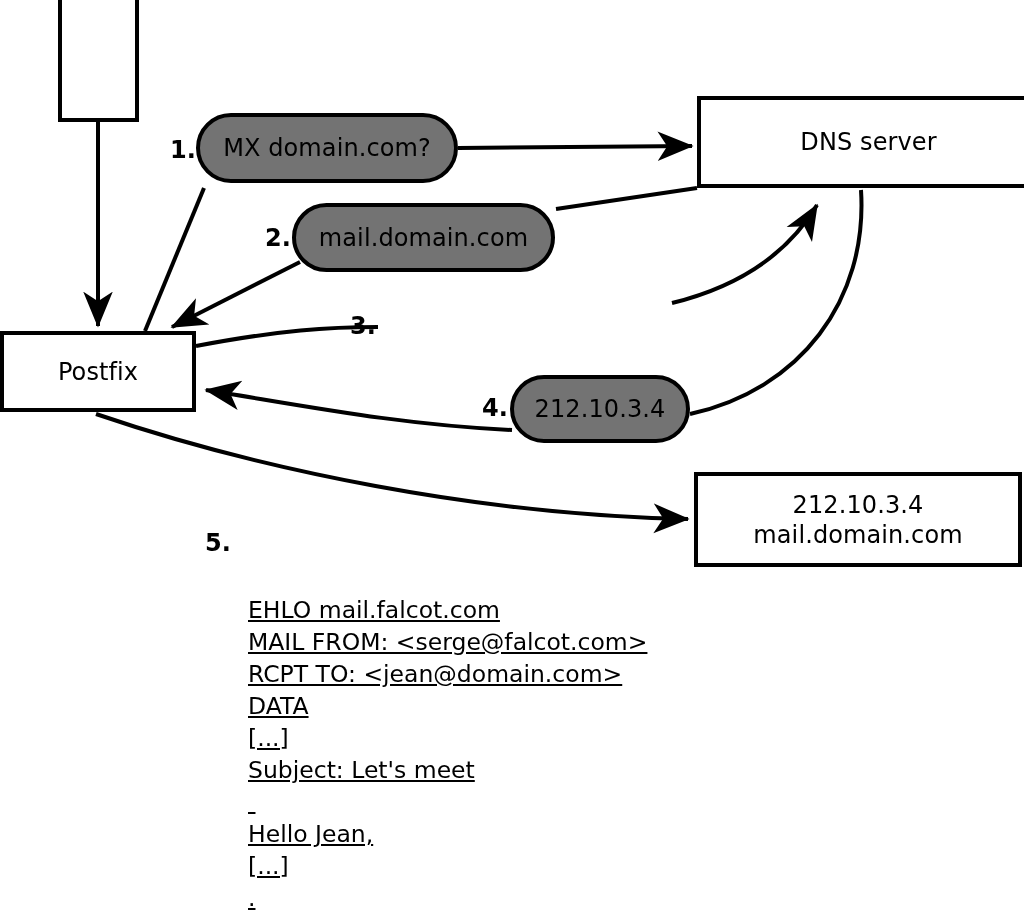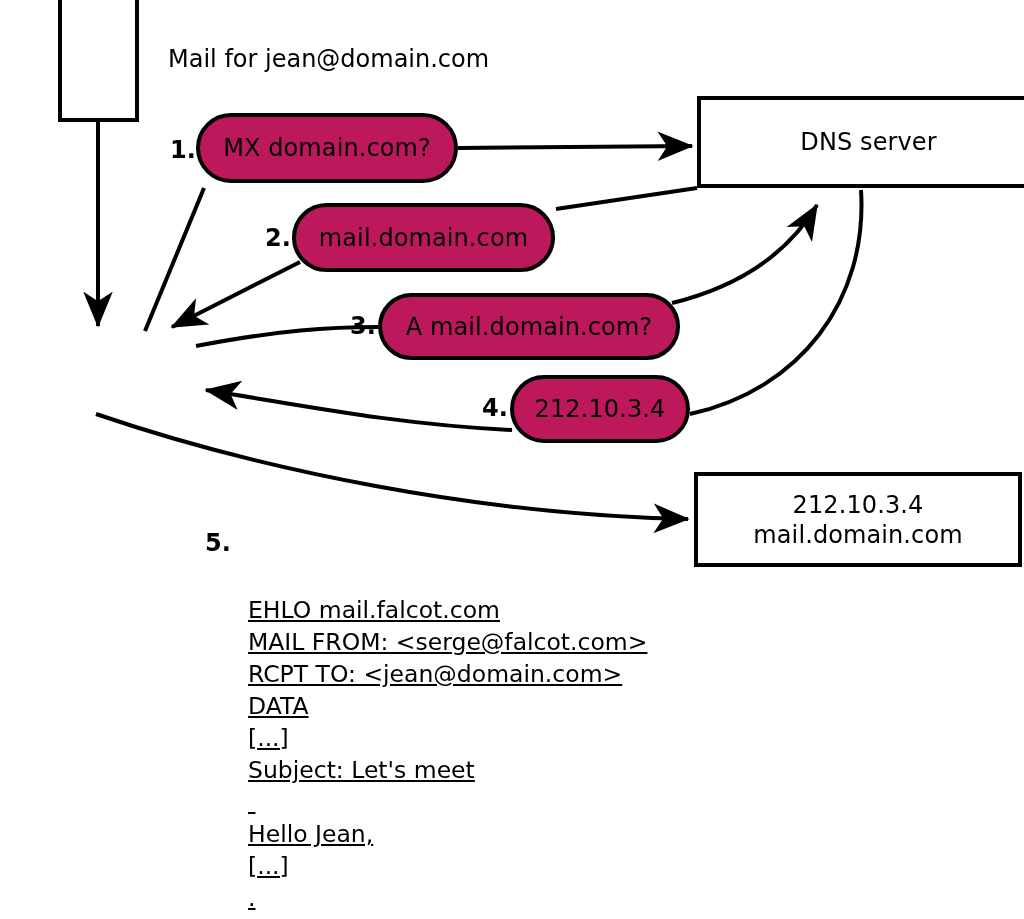--- a/index.html
+++ b/index.html
@@ -35,21 +35,21 @@
     justify-content: center;
     text-align: center;
     font-size: 24px;
     line-height: 30px;
     letter-spacing: 0.1px;
   }
   .pill {
     position: absolute;
     box-sizing: border-box;
     border: 4px solid #000000;
-    background: #be185d;
+    background: #737373;
     display: flex;
     align-items: center;
     justify-content: center;
     text-align: center;
     font-size: 24px;
     letter-spacing: 0.1px;
   }
   .step-num {
     position: absolute;
     font-weight: bold;
@@ -100,41 +100,40 @@
     <path d="M 861,190 C 868,300 800,390 690,414" fill="none" stroke="#000" stroke-width="4"></path>
     <path d="M 512,430 C 400,425 300,405 206,390" fill="none" stroke="#000" stroke-width="4" marker-end="url(#ah)"></path>
 
     <path d="M 96,414 C 260,470 480,515 688,519" fill="none" stroke="#000" stroke-width="4" marker-end="url(#ah)"></path>
   </svg>
 
   <div class="node-box" style="left:58px; top:-10px; width:81px; height:132px;">
     <span></span>
   </div>
 
-  <div class="plain-text" style="left:168px; top:44px;">Mail for jean@domain.com</div>
 
   <div class="node-box" style="left:697px; top:96px; width:343px; height:92px;">
     <span>DNS server</span>
   </div>
 
   <div class="step-num" style="left:170px; top:138px;">1.</div>
   <div class="pill" style="left:196px; top:113px; width:262px; height:70px; border-radius:35px;">
     <span>MX domain.com?</span>
   </div>
 
   <div class="step-num" style="left:265px; top:226px;">2.</div>
   <div class="pill" style="left:292px; top:203px; width:263px; height:69px; border-radius:35px;">
     <span>mail.domain.com</span>
   </div>
 
+  <div class="node-box" style="left:0px; top:331px; width:196px; height:81px;">
+    <span>Postfix</span>
+  </div>
 
   <div class="step-num" style="left:350px; top:314px;">3.</div>
-  <div class="pill" style="left:378px; top:293px; width:302px; height:67px; border-radius:34px;">
-    <span>A mail.domain.com?</span>
-  </div>
 
   <div class="step-num" style="left:482px; top:396px;">4.</div>
   <div class="pill" style="left:510px; top:375px; width:180px; height:68px; border-radius:34px;">
     <span>212.10.3.4</span>
   </div>
 
   <div class="node-box" style="left:694px; top:472px; width:328px; height:95px;">
     <span class="two-line">
       <span>212.10.3.4</span>
       <span>mail.domain.com</span>

